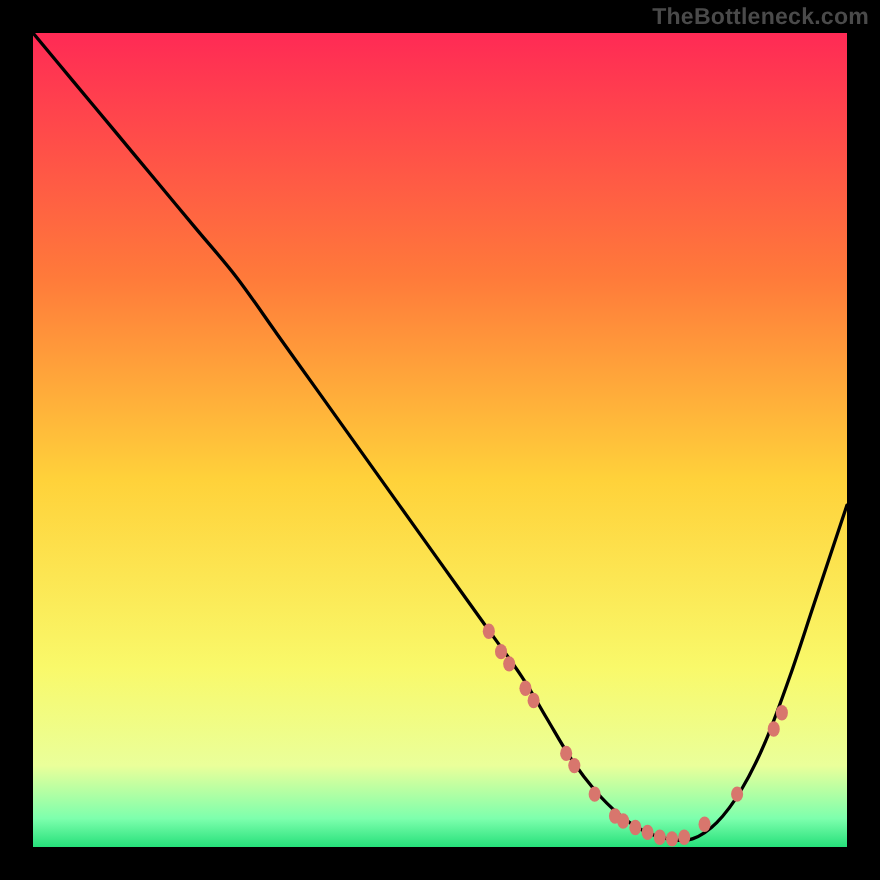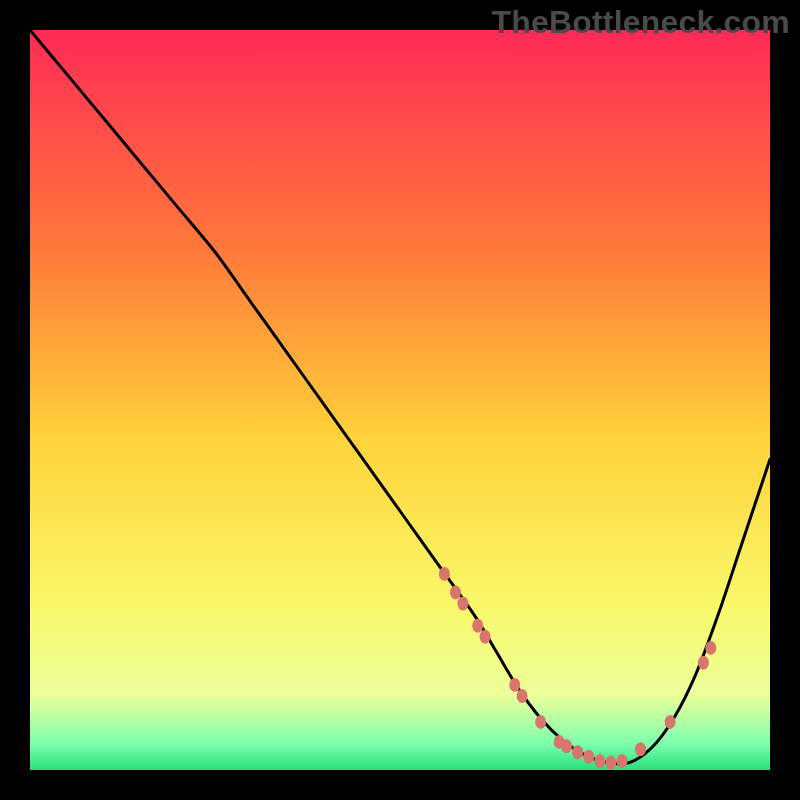--- a/index.html
+++ b/index.html
@@ -16,21 +16,21 @@
     left: 0; top: 0;
     width: 800px;
     height: 800px;
     background: #000;
   }
   .watermark {
     position: absolute;
     top: 4px;
     right: 10px;
     color: #4a4a4a;
-    font-size: 32px;
+    font-size: 21px;
     font-weight: 600;
     letter-spacing: 0.2px;
     z-index: 5;
   }
   .plot {
     position: absolute;
     left: 30px;
     top: 30px;
     width: 740px;
     height: 740px;

